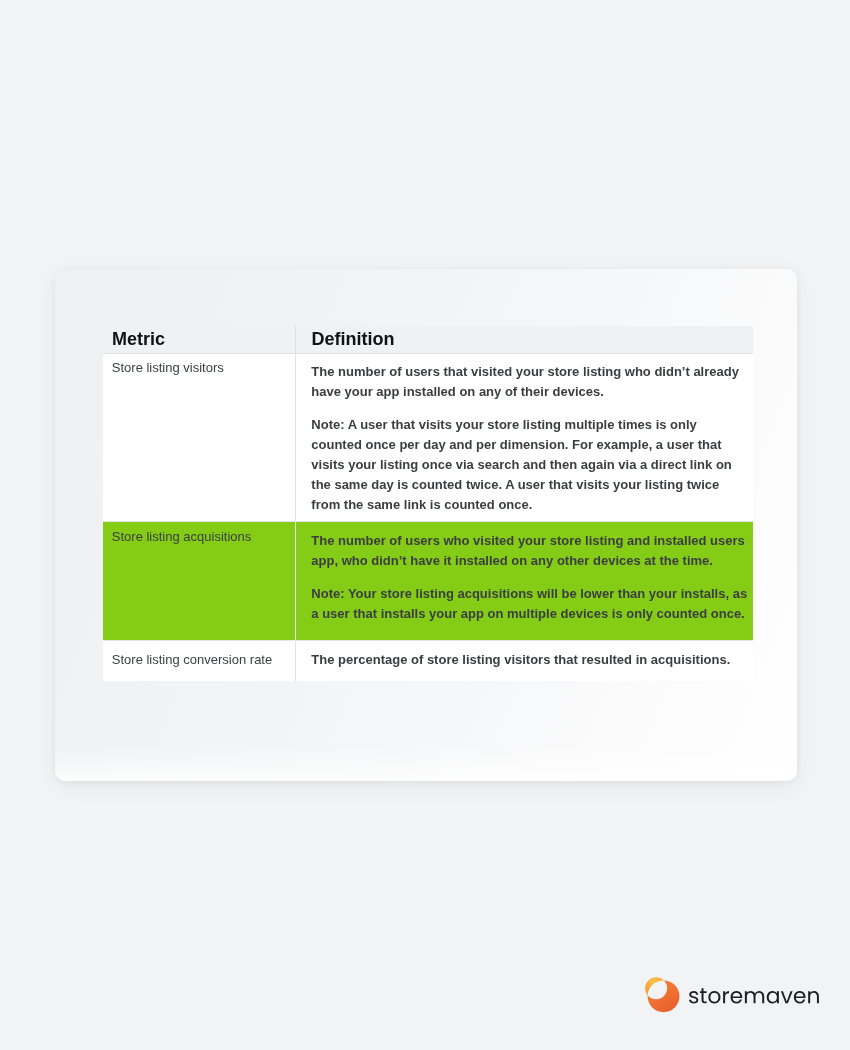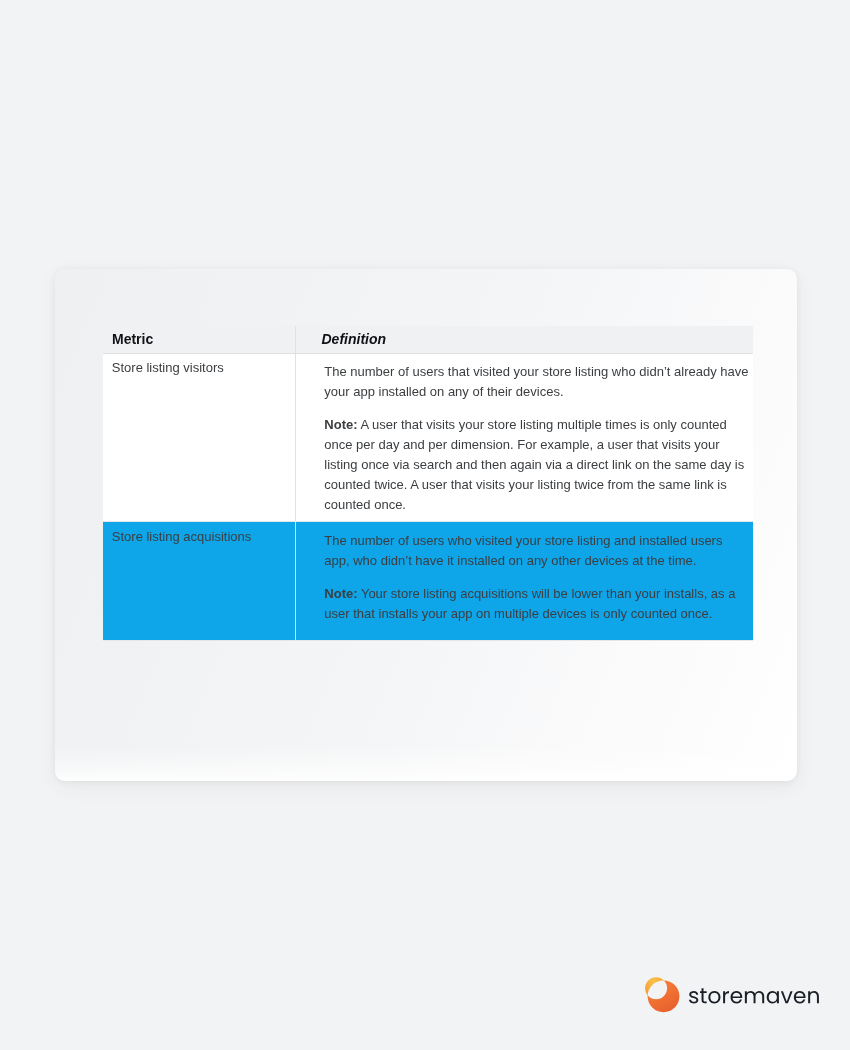--- a/index.html
+++ b/index.html
@@ -17,44 +17,44 @@
     box-shadow:0 1px 6px rgba(60,64,67,.07), 0 6px 20px rgba(60,64,67,.06);
   }
   table.metrics{
     position:absolute;left:103px;top:325.6px;width:650px;
     border-collapse:collapse;
     table-layout:fixed;
     transform:translateZ(0);
   }
   table.metrics th{
     background:#f0f1f3;
-    font-size:14px;font-weight:bold;color:#111215;
+    font-size:18px;font-weight:bold;color:#111215;
     text-align:left;
     line-height:16px;
     padding:5px 10px 6px 9px;
     border-bottom:1px solid #dfe1e3;
     margin-top:28px;
   }
-  table.metrics th.colsep{padding-left:26px;font-style:italic;}
+  table.metrics th.colsep{padding-left:16px;}
   table.metrics td{
     background:#ffffff;
     font-size:13px;color:#3b3e41;
     vertical-align:top;
     line-height:20px;
     border-bottom:1px solid #e5e6e8;
   }
   table.metrics td.m{padding:4.7px 10px 0 8.8px;}
   table.metrics tr.r3 td.m{padding-top:8.8px;}
   table.metrics td.d{padding:8.8px 3px 0 11.8px;}
   .colsep{border-left:1px solid #e1e2e3;}
-  tr.alt td{background:#0ea5e9;}
+  tr.alt td{background:#84cc16;}
   table.metrics tr.r1 td{padding-bottom:5.6px;}
   table.metrics tr.r2 td{padding-bottom:16.4px;}
   table.metrics tr.r3 td{padding-bottom:11px;border-bottom:none;}
-  td p{margin:0 0 13px 17px;}
+  td p{margin:0 0 13px 4px;font-weight:bold;}
   td p:last-child{margin-bottom:0;}
   .logo{position:absolute;left:644px;top:976px;}
   .wordmark{position:absolute;left:689.1px;top:984.9px;}
 </style>
 </head>
 <body>
 
 <div class="card"></div>
 
 <table class="metrics">
@@ -74,20 +74,26 @@
       <td class="d colsep">
         <p>The number of users that visited your store listing who didn’t already have your app installed on any of their devices.</p>
         <p><b>Note:</b> <span>A user that visits your store listing multiple times is only counted once per day and per dimension. For example, a user that visits your listing once via search and then again via a direct link on the same day is counted twice. A user that visits your listing twice from the same link is counted once.</span></p>
       </td>
     </tr>
     <tr class="alt r2">
       <td class="m">Store listing acquisitions</td>
       <td class="d colsep">
         <p>The number of users who visited your store listing and installed users app, who didn’t have it installed on any other devices at the time.</p>
         <p><b>Note:</b> <span>Your store listing acquisitions will be lower than your installs, as a user that installs your app on multiple devices is only counted once.</span></p>
+      </td>
+    </tr>
+    <tr class="r3">
+      <td class="m">Store listing conversion rate</td>
+      <td class="d colsep">
+        <p>The percentage of store listing visitors that resulted in acquisitions.</p>
       </td>
     </tr>
   </tbody>
 </table>
 
 <svg class="logo" width="40" height="40" viewBox="0 0 40 40">
   <defs>
     <radialGradient id="lg-light" cx="40%" cy="18%" r="95%">
       <stop offset="0%" stop-color="#fac249"></stop>
         <stop offset="48%" stop-color="#f6a63a"></stop>

